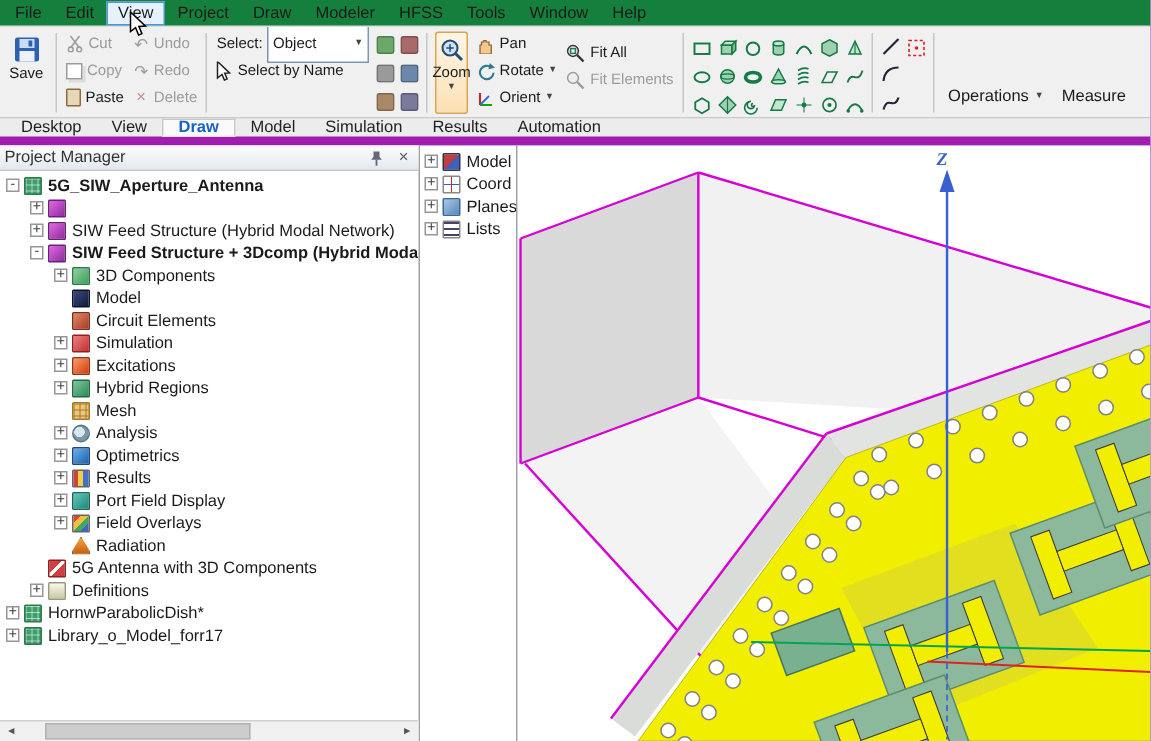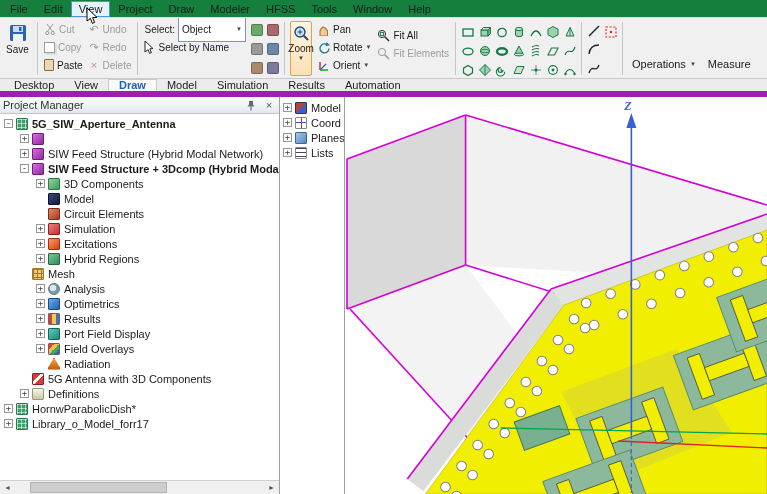--- a/index.html
+++ b/index.html
@@ -476,21 +476,21 @@
         <div class="trow" style="padding-left: 36px;">
           <span class="exp">+</span>
           <span class="ic ic-excitations"></span>
           <span class="tlabel">Excitations</span>
         </div>
         <div class="trow" style="padding-left: 36px;">
           <span class="exp">+</span>
           <span class="ic ic-hybrid"></span>
           <span class="tlabel">Hybrid Regions</span>
         </div>
-        <div class="trow" style="padding-left: 20px;">
+        <div class="trow" style="padding-left: 36px;">
           <span class="exp none"></span>
           <span class="ic ic-mesh"></span>
           <span class="tlabel">Mesh</span>
         </div>
         <div class="trow" style="padding-left: 36px;">
           <span class="exp">+</span>
           <span class="ic ic-analysis"></span>
           <span class="tlabel">Analysis</span>
         </div>
         <div class="trow" style="padding-left: 36px;">

